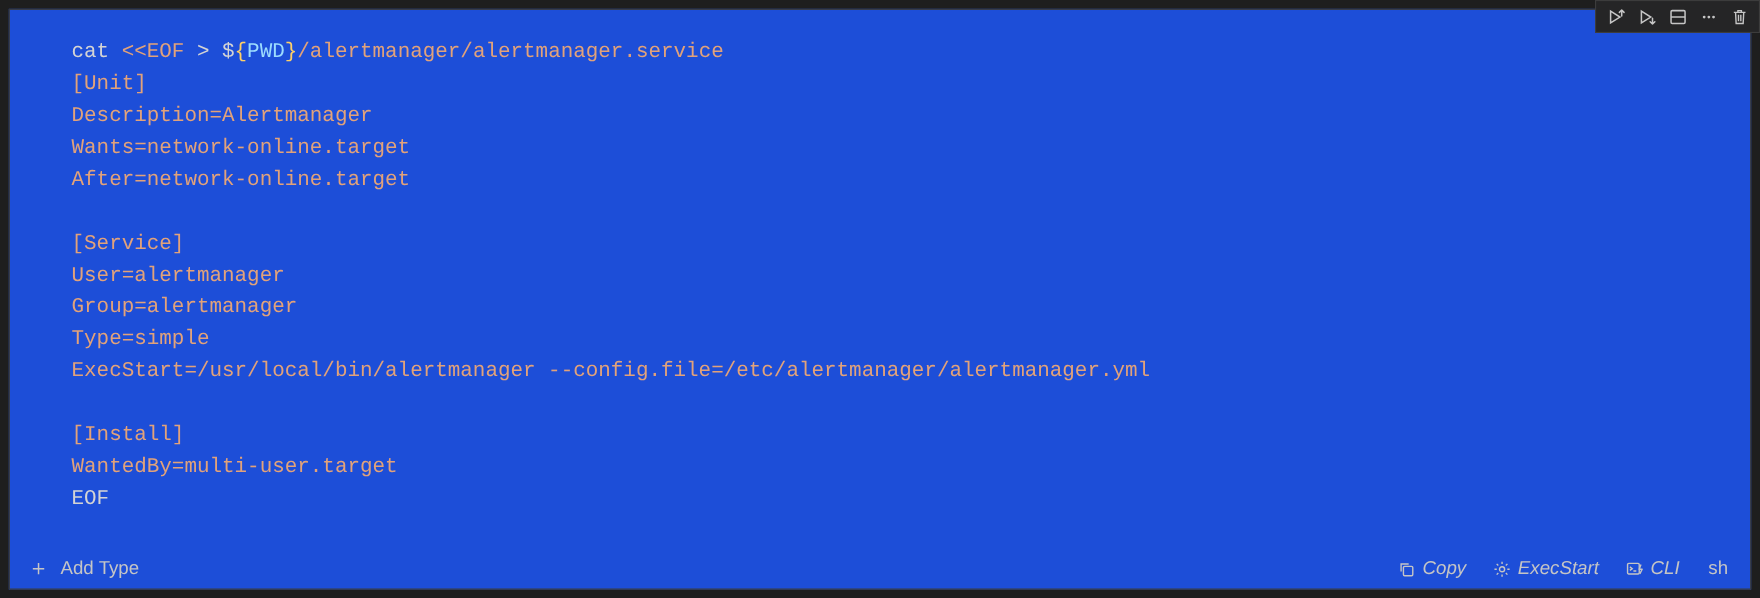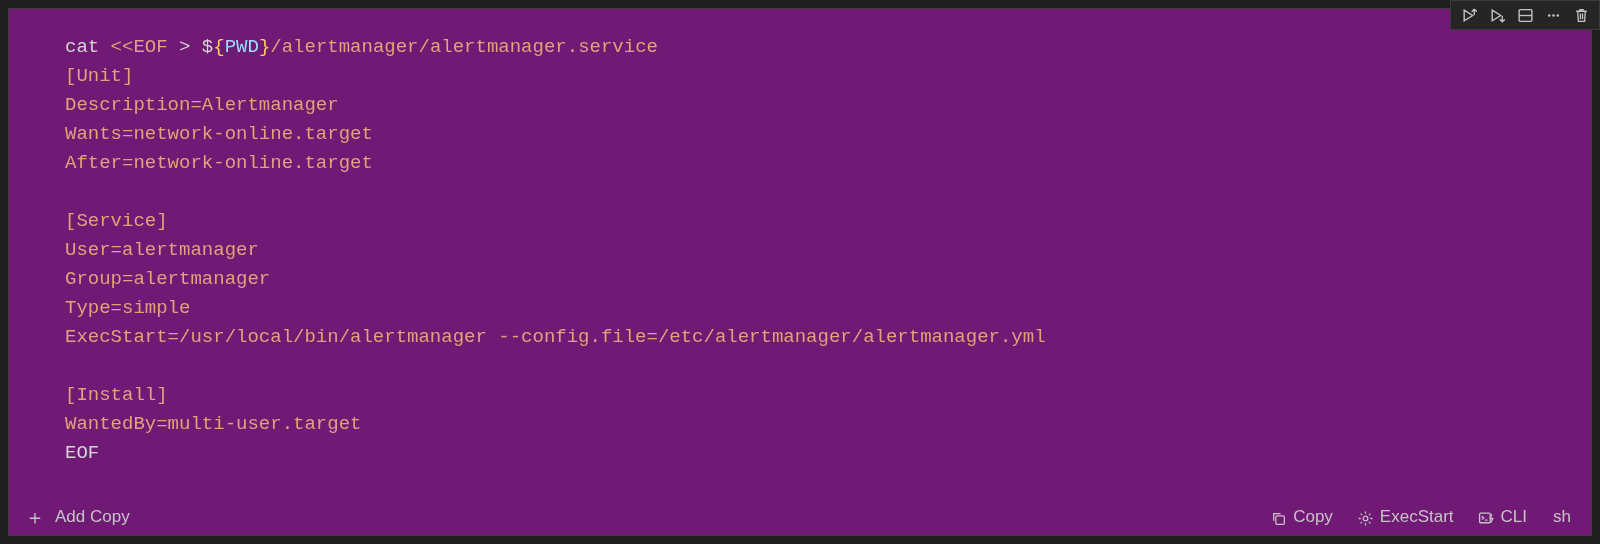--- a/index.html
+++ b/index.html
@@ -12,21 +12,21 @@
     position: relative;
     color: #cccccc;
   }
   .editor-wrap {
     position: absolute;
     top: 8px;
     left: 8px;
     right: 8px;
     bottom: 8px;
     border: 1px solid #3c3c3c;
-    background: #701a75;
+    background: #1d4ed8;
     display: flex;
     flex-direction: column;
   }
   .top-toolbar {
     position: absolute;
     top: 0px;
     right: 0px;
     display: flex;
     gap: 0;
     background: #252526;
@@ -82,24 +82,25 @@
     cursor: pointer;
     padding: 2px 6px;
   }
   .plus-icon {
     font-size: 20px;
     line-height: 1;
     font-weight: 300;
   }
   .bb-btn {
     display: flex;
-    align-items: flex-end;
+    align-items: center;
     gap: 6px;
     cursor: pointer;
     padding: 2px 4px;
+    font-style: italic;
   }
   .bb-btn svg { width: 17px; height: 17px; }
   .lang-chip {
     padding: 2px 6px;
     cursor: pointer;
   }
 </style>
 </head>
 <body>
 
@@ -150,21 +151,21 @@
 ExecStart=/usr/local/bin/alertmanager --config.file=/etc/alertmanager/alertmanager.yml
 
 [Install]
 WantedBy=multi-user.target</span>
 <span class="tok-eof">EOF</span></div>
 
   <div class="bottom-bar">
     <div class="bottom-left">
       <div class="add-name">
         <span class="plus-icon">＋</span>
-        <span>Add Copy</span>
+        <span>Add Type</span>
       </div>
     </div>
     <div class="bottom-right">
       <div class="bb-btn">
         <svg viewBox="0 0 16 16" fill="none" stroke="currentColor" stroke-width="1.2">
           <rect x="5.5" y="5.5" width="8" height="8" rx="1"></rect>
           <path d="M3.5 10 V3.5 H10"></path>
         </svg>
         <span>Copy</span>
       </div>

